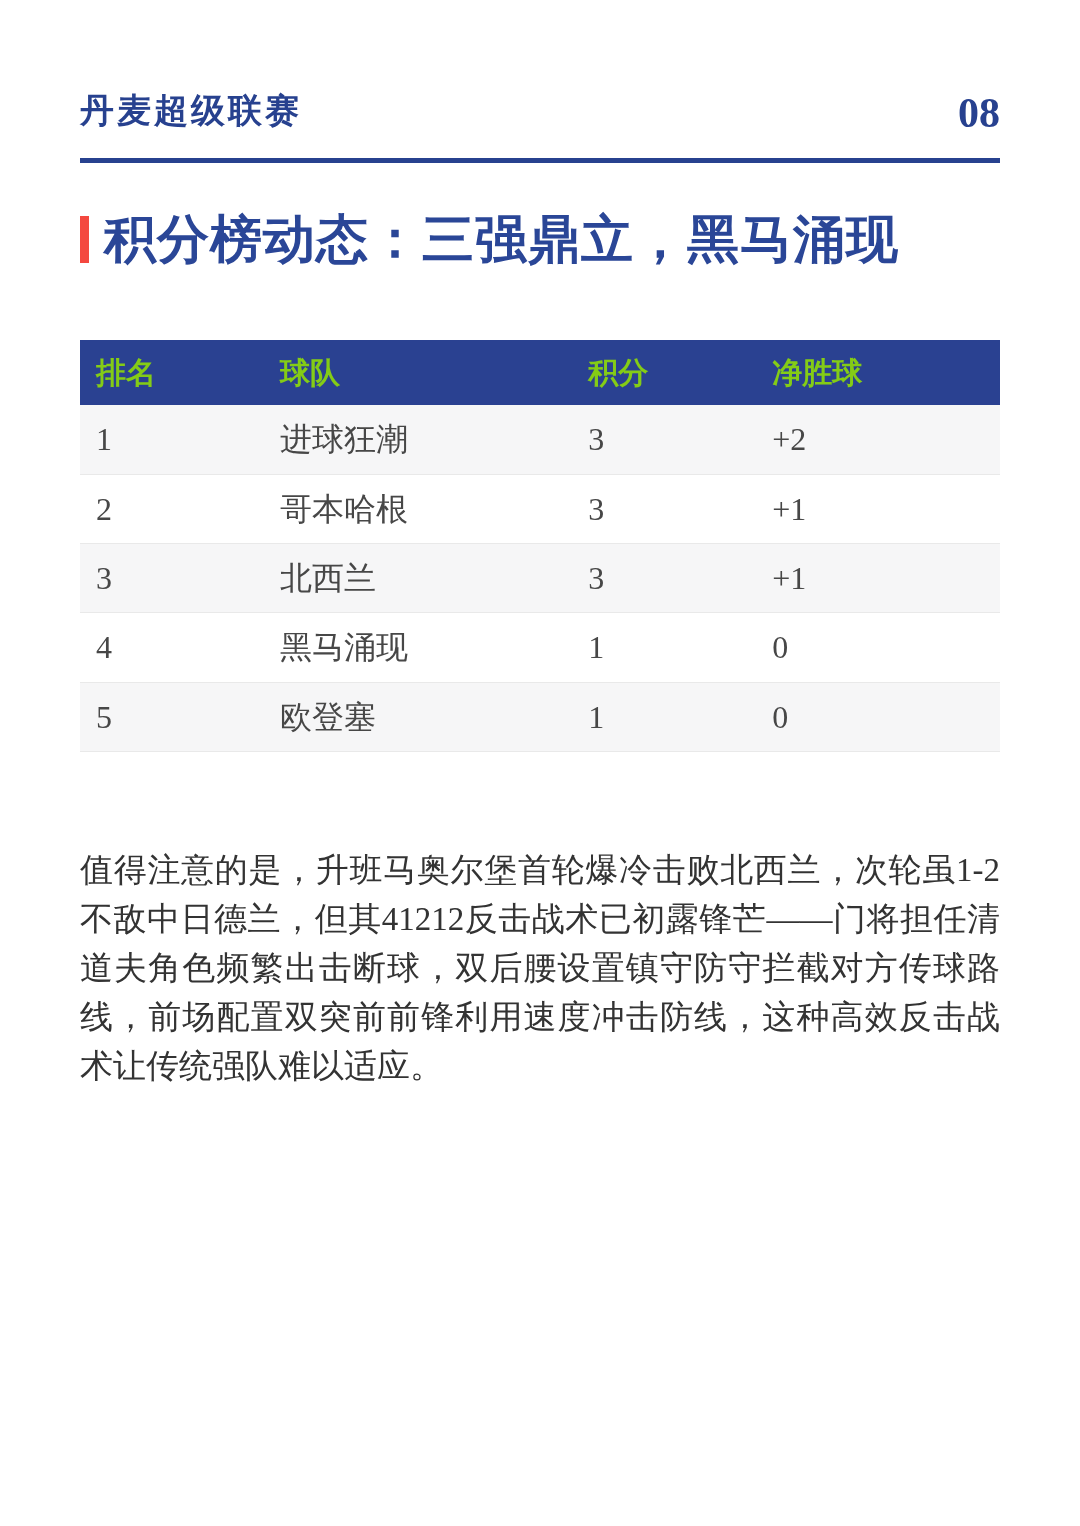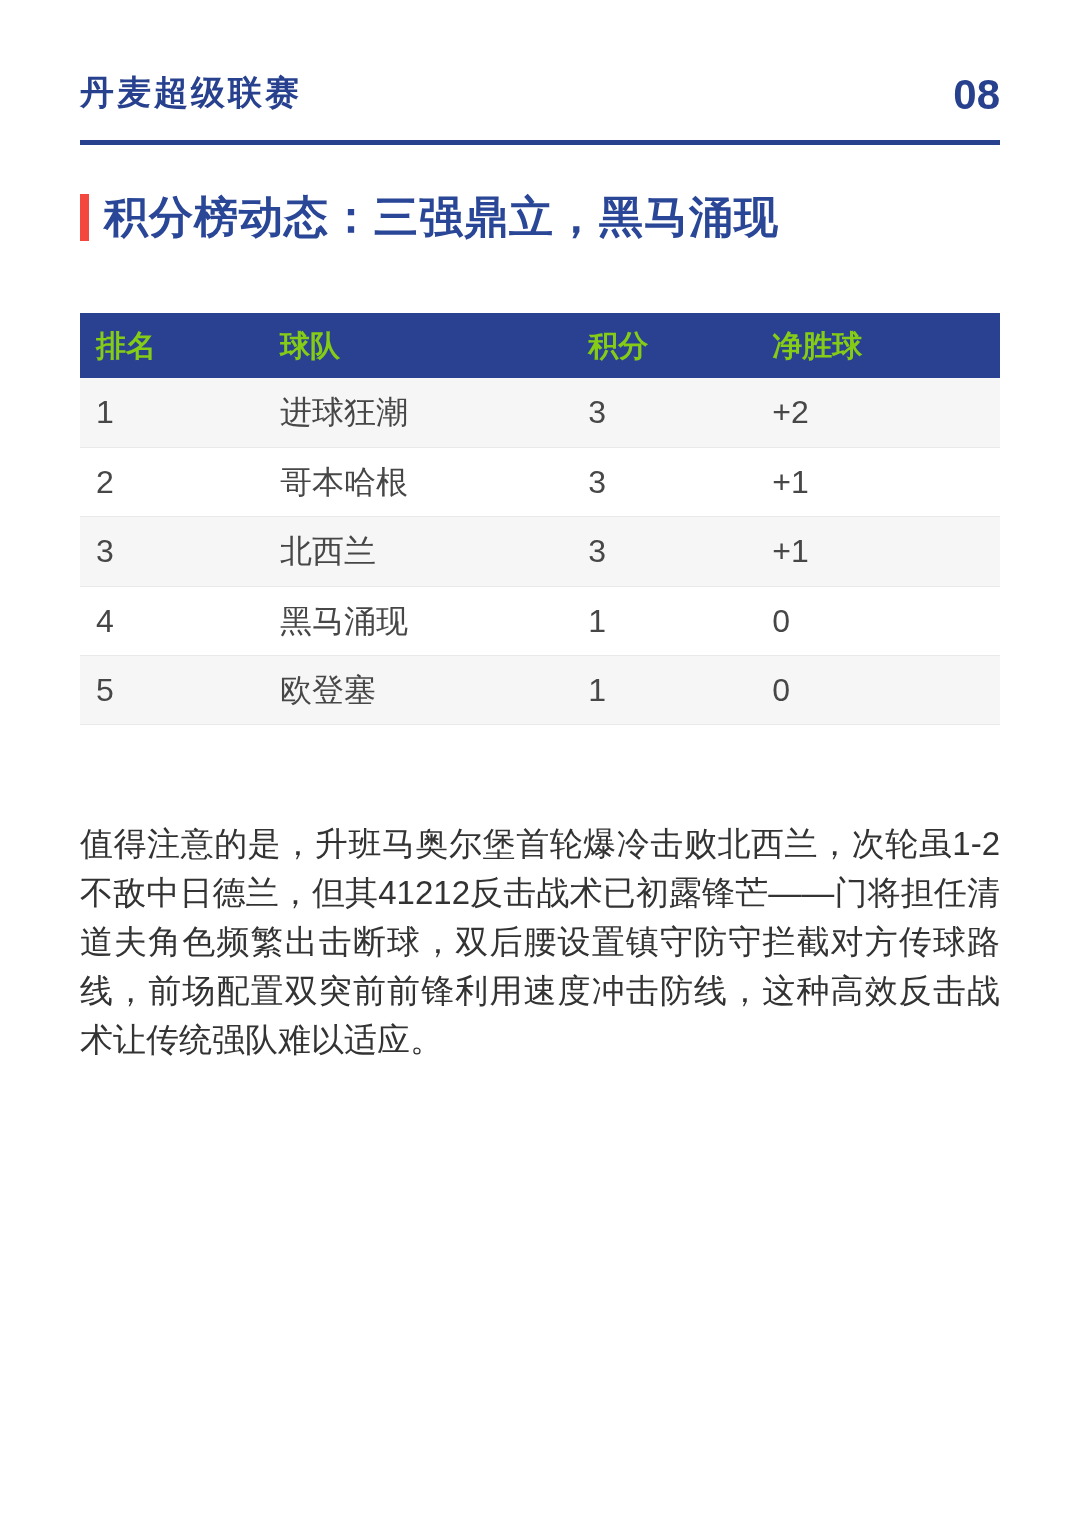--- a/index.html
+++ b/index.html
@@ -7,22 +7,23 @@
     padding: 0;
     background: #ffffff;
     font-family: "Liberation Sans", "DejaVu Sans", sans-serif;
   }
   .page {
     position: relative;
     width: 1080px;
     height: 1086px;
     background: #ffffff;
     box-sizing: border-box;
-    padding: 70px 80px 0 80px;
+    padding: 88px 80px 0 80px;
     overflow: hidden;
+    font-family: Liberation Serif, serif;
   }
   
   .page-header {
     display: flex;
     justify-content: space-between;
     align-items: flex-end;
     border-bottom: 5px solid #27418f;
     padding-bottom: 24px;
   }
   .brand-title {
@@ -47,21 +48,21 @@
     margin-top: 46px;
   }
   .accent-bar {
     width: 9px;
     height: 47px;
     background: #f4483f;
     margin-right: 15px;
     flex: 0 0 auto;
   }
   .section-heading .heading-text {
-    font-size: 44px;
+    font-size: 52px;
     font-weight: bold;
     color: #2a4697;
     line-height: 1.1;
     letter-spacing: 1px;
   }
   
   .body-paragraph {
     font-size: 33px;
     line-height: 49px;
     color: #333333;

